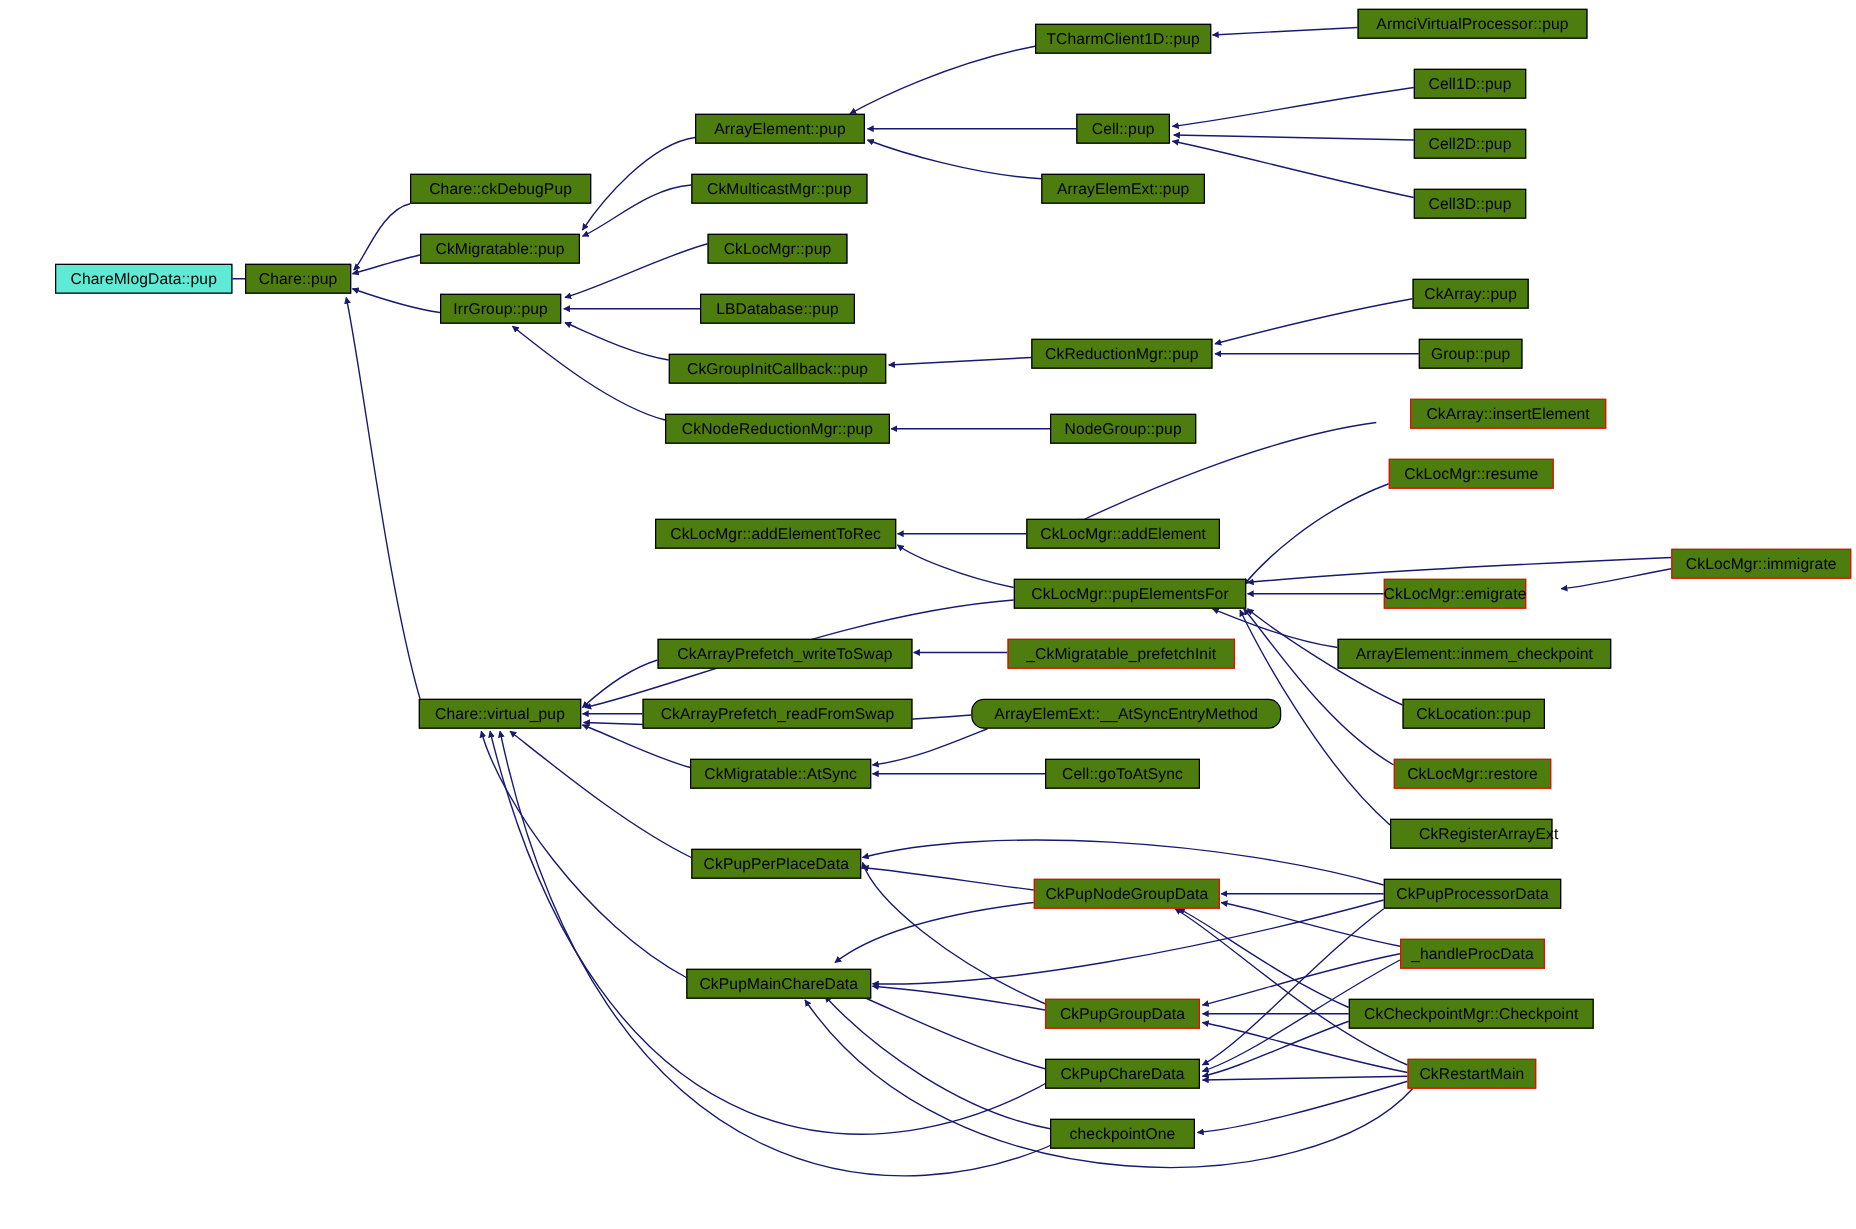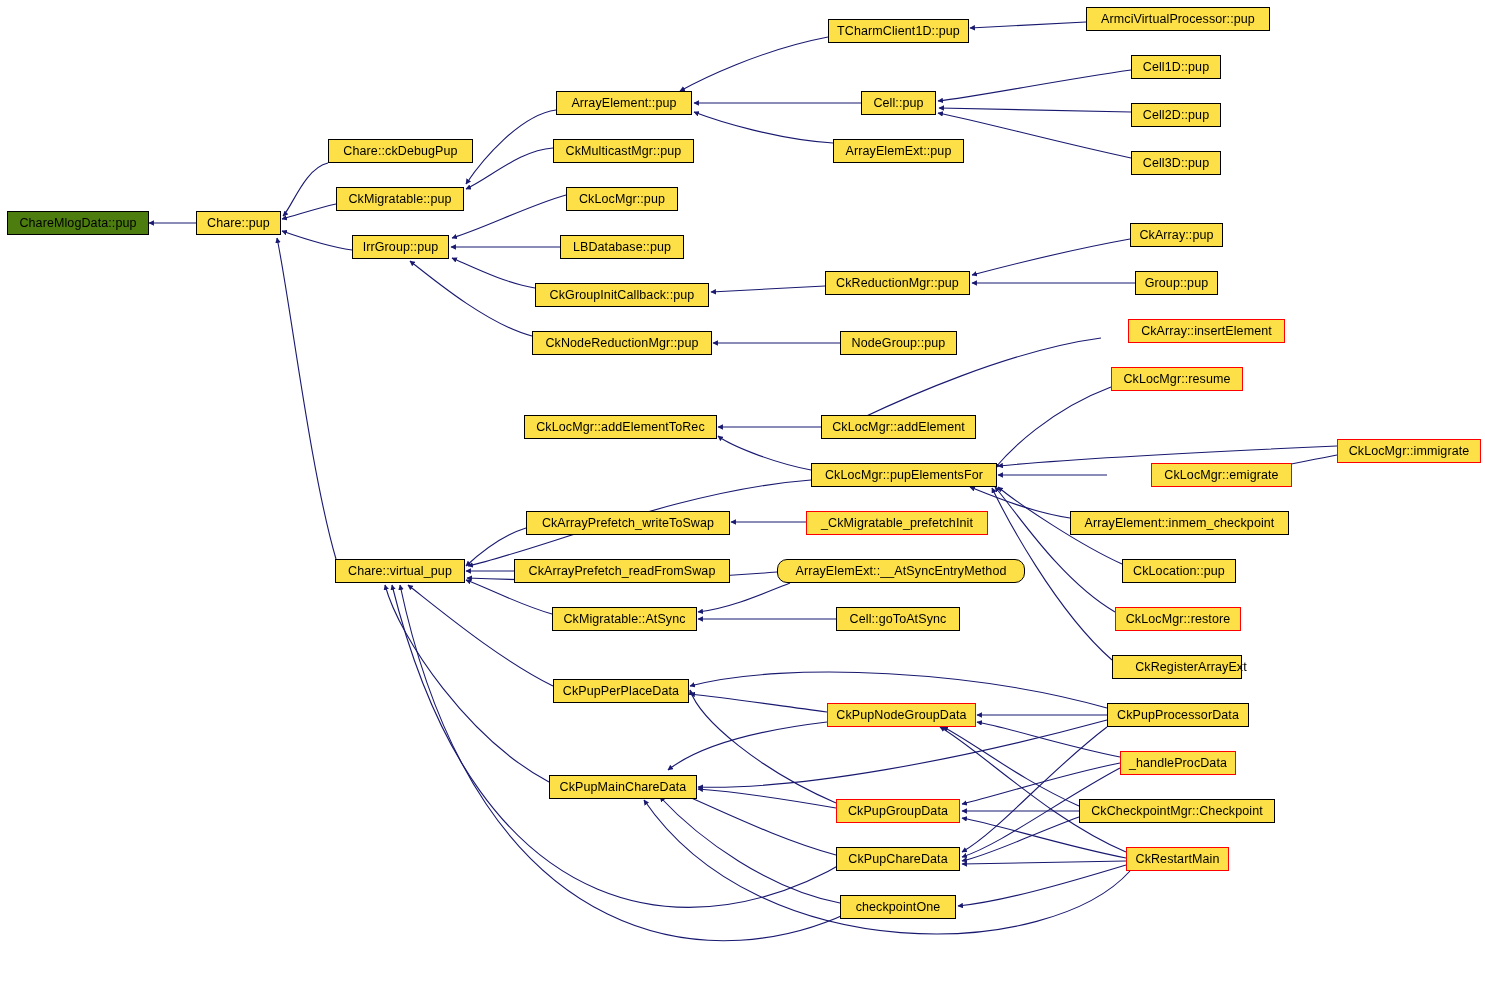--- a/index.html
+++ b/index.html
@@ -1,24 +1,24 @@
 <!DOCTYPE html>
 <html><head>
 <meta charset="utf-8">
 <style>
   html,body{margin:0;padding:0;background:#ffffff;}
   #canvas{position:relative;width:1485px;height:983px;background:#ffffff;
           font-family:"Liberation Sans","DejaVu Sans",sans-serif;overflow:hidden;}
   svg#edges{position:absolute;left:0;top:0;width:1485px;height:983px;}
   .node{position:absolute;box-sizing:border-box;display:flex;align-items:center;
-        justify-content:center;background:#fde047;border:1px solid #000000;
+        justify-content:center;background:#4d7c0f;border:1px solid #000000;
         font-size:12.5px;line-height:1;color:#000000;white-space:nowrap;height:24px;
         z-index:5;letter-spacing:0.1px;}
   .node.red{border-color:#ff0000;}
-  .node.gray{background:#4d7c0f;border-color:#000000;}
+  .node.gray{background:#5eead4;border-color:#000000;margin-left:37px;}
   .node span{pointer-events:none;}
 </style>
 </head>
 <body>
 
 <div id="canvas">
   <svg id="edges" xmlns="http://www.w3.org/2000/svg">
     <defs>
       <marker id="ah" viewBox="0 0 10 10" refX="9" refY="5" markerWidth="5" markerHeight="5" orient="auto-start-reverse">
         <path d="M0,0 L10,5 L0,10 z" fill="#191970"></path>
@@ -168,21 +168,21 @@
       </div>
       <div class="node" style="left: 524px; top: 415px; width: 193px;">
         <span>CkLocMgr::addElementToRec</span>
       </div>
       <div class="node" style="left: 821px; top: 415px; width: 155px;">
         <span>CkLocMgr::addElement</span>
       </div>
       <div class="node" style="left: 811px; top: 463px; width: 186px;">
         <span>CkLocMgr::pupElementsFor</span>
       </div>
-      <div class="node red" style="left: 1107px; top: 463px; width: 141px; margin-left: 44px;">
+      <div class="node red" style="left: 1107px; top: 463px; width: 114px;">
         <span>CkLocMgr::emigrate</span>
       </div>
       <div class="node red" style="left: 1337px; top: 439px; width: 144px;">
         <span>CkLocMgr::immigrate</span>
       </div>
       <div class="node" style="left: 526px; top: 511px; width: 204px;">
         <span>CkArrayPrefetch_writeToSwap</span>
       </div>
       <div class="node red" style="left: 806px; top: 511px; width: 182px;">
         <span>_CkMigratable_prefetchInit</span>

